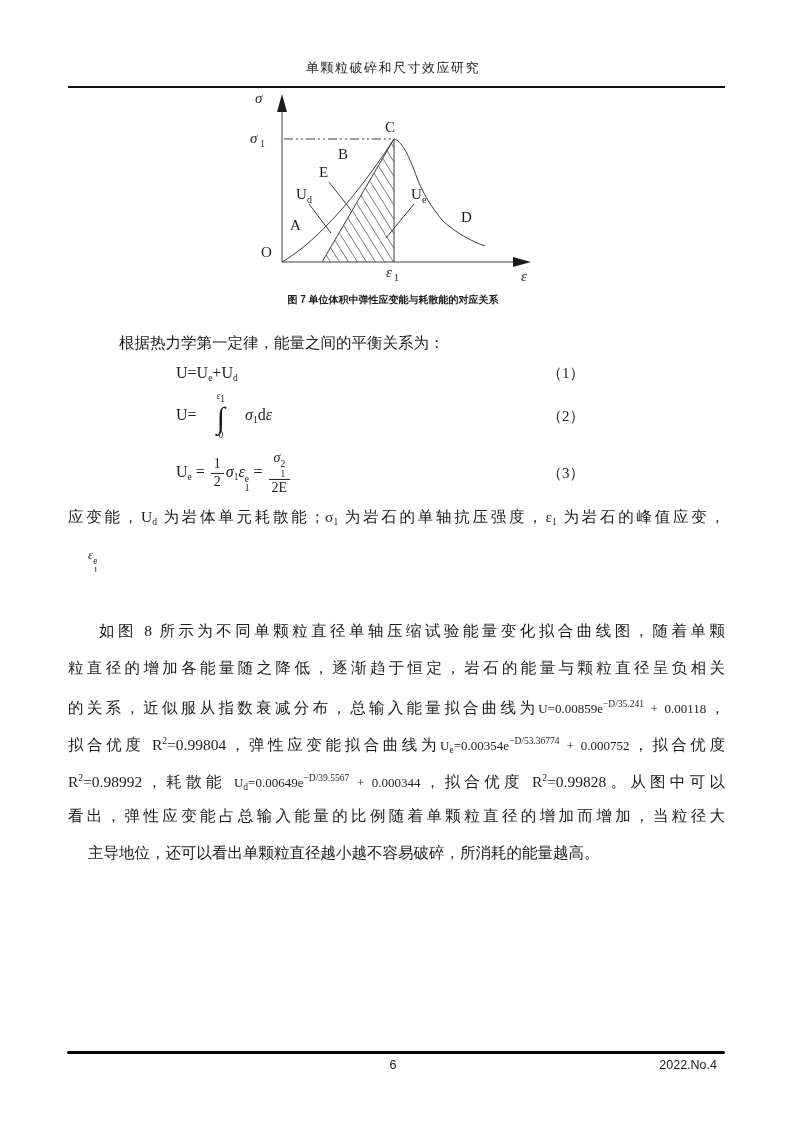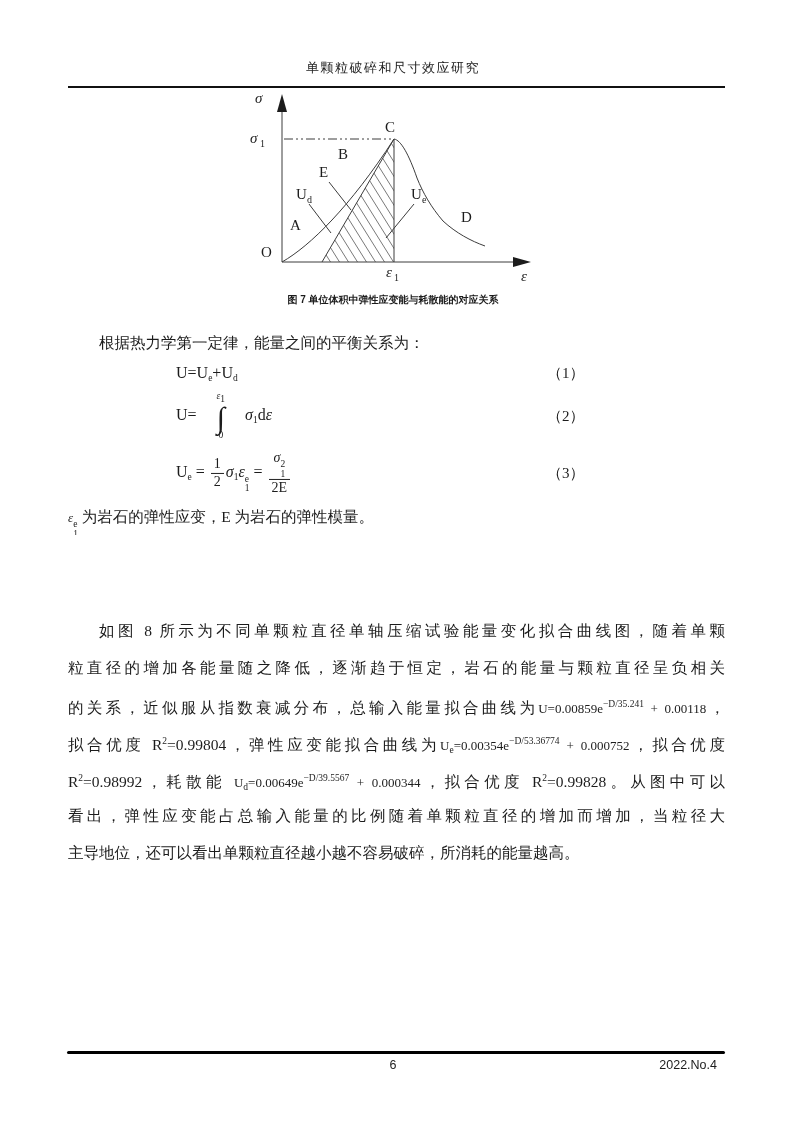--- a/index.html
+++ b/index.html
@@ -14,21 +14,21 @@
   .figure text{fill:#1c1c1c;font-family:"Liberation Serif",serif;font-size:15px;}
   .figure text.gk{font-style:italic;}
   .figure text.small{font-size:10px;}
   .figure .stroke{stroke:#3c3c3c;stroke-width:1;fill:none;}
   .figure .hatch line{stroke:#6a6a6a;stroke-width:0.9;}
   .caption{position:absolute;left:0;top:293px;width:100%;text-align:center;
         font-family:"Liberation Sans",sans-serif;font-weight:bold;font-size:10px;}
   
   .para{position:absolute;left:68px;width:657px;font-size:15.5px;}
   .line{height:37px;line-height:37px;overflow:hidden;text-align:justify;text-align-last:justify;}
-  .line.last{text-align-last:left;}
+  .line.last{text-align-last:left;margin-left:20px;}
   .p1{top:329px;} .p1 .line{height:28px;line-height:28px;}
   .p2{top:498px;} .p3{top:612px;}
   .indent{text-indent:31px;}
   .run.m{font-size:13px;}
   .sup{font-size:9.5px;vertical-align:6px;}
   .sub{font-size:9.5px;vertical-align:-3px;}
   .it{font-style:italic;}
   .supsub{display:inline-flex;flex-direction:column;align-items:flex-start;
         vertical-align:-5px;line-height:1;font-size:9.5px;}
   .supsub span{display:block;}
@@ -150,24 +150,25 @@
           <span class="num"><span class="run it">σ</span><span class="supsub">
               <span>2</span>
               <span>1</span>
             </span></span>
           <span class="den"><span class="run">2E</span></span>
         </span></span>
     <span class="eq-number">（3）</span>
   </div>
 
   <div class="para p2">
+    <div class="line"><span class="run">应变能，U</span><span class="sub">d</span><span class="run"> 为岩体单元耗散能；σ</span><span class="sub">1</span><span class="run"> 为岩石的单轴抗压强度，ε</span><span class="sub">1</span><span class="run"> 为岩石的峰值应变，</span></div>
     <div class="line last"><span class="run m it">ε</span><span class="supsub">
           <span>e</span>
           <span>1</span>
-        </span><span class="run"> 为岩石的弹性应变，E 为岩石的弹性模量。</span></div>
+        </span></div>
   </div>
 
   <div class="para p3">
     <div class="line indent"><span class="run">如图 8 所示为不同单颗粒直径单轴压缩试验能量变化拟合曲线图，随着单颗</span></div>
     <div class="line"><span class="run">粒直径的增加各能量随之降低，逐渐趋于恒定，岩石的能量与颗粒直径呈负相关</span></div>
     <div class="line"><span class="run">的关系，近似服从指数衰减分布，总输入能量拟合曲线为</span><span class="run m">U=0.00859e</span><span class="sup">−D/35.241</span><span class="run m"> + 0.00118</span><span class="run">，</span></div>
     <div class="line"><span class="run">拟合优度 R</span><span class="sup">2</span><span class="run">=0.99804，弹性应变能拟合曲线为</span><span class="run m">U</span><span class="sub">e</span><span class="run m">=0.00354e</span><span class="sup">−D/53.36774</span><span class="run m"> + 0.000752</span><span class="run">，拟合优度</span></div>
     <div class="line"><span class="run">R</span><span class="sup">2</span><span class="run">=0.98992，耗散能 </span><span class="run m">U</span><span class="sub">d</span><span class="run m">=0.00649e</span><span class="sup">−D/39.5567</span><span class="run m"> + 0.000344</span><span class="run">，拟合优度 R</span><span class="sup">2</span><span class="run">=0.99828。从图中可以</span></div>
     <div class="line"><span class="run">看出，弹性应变能占总输入能量的比例随着单颗粒直径的增加而增加，当粒径大</span></div>
     <div class="line last"><span class="run">主导地位，还可以看出单颗粒直径越小越不容易破碎，所消耗的能量越高。</span></div>

